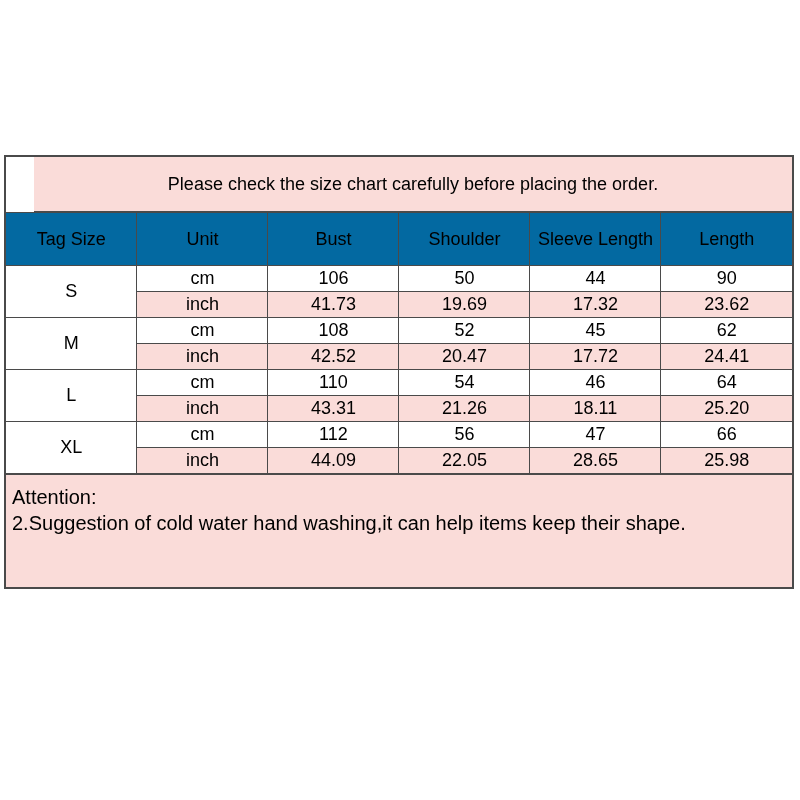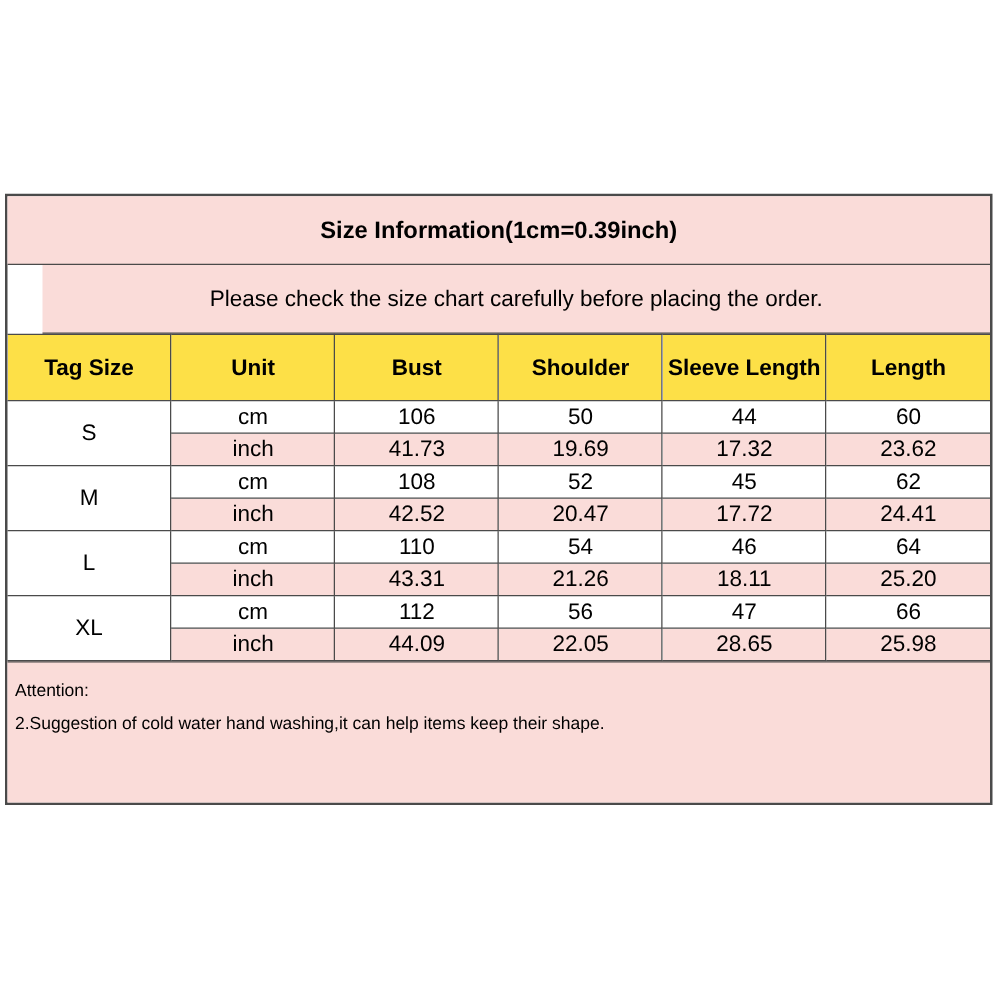--- a/index.html
+++ b/index.html
@@ -46,24 +46,24 @@
     table-layout: fixed;
   }
   table.size-table td, table.size-table th {
     border: 1px solid #4a4a4a;
     text-align: center;
     vertical-align: middle;
     padding: 0;
     overflow: hidden;
   }
   table.size-table tr.header-row th {
-    background: #fde047;
+    background: #0369a1;
     height: 52px;
     font-size: 18px;
-    font-weight: bold;
+    font-weight: normal;
   }
   table.size-table tr.data-row {
     height: 26px;
   }
   table.size-table tr.data-row td {
     font-size: 18px;
     font-weight: normal;
   }
   table.size-table tr.row-cm td { background: #ffffff; }
   table.size-table tr.row-inch td { background: #fadcd9; }
@@ -74,32 +74,31 @@
   }
   table.size-table td.first-col-edge { border-left: none; }
   table.size-table td.last-col-edge, table.size-table th.last-col-edge { border-right: none; }
   table.size-table th.first-col-edge { border-left: none; }
   .attention {
     background: #fadcd9;
     border-top: 1px solid #4a4a4a;
     box-sizing: border-box;
     min-height: 113px;
     padding: 9px 8px 10px 6px;
-    font-size: 14px;
+    font-size: 20px;
     line-height: 26px;
     text-align: left;
   }
   .attention div { white-space: normal; }
 </style>
 </head>
 <body>
 
 <div class="chart-wrap">
 
-  <div class="banner title">Size Information(1cm=0.39inch)</div>
 
   <div class="banner subtitle">Please check the size chart carefully before placing the order.</div>
 
   <table class="size-table">
     <colgroup>
       <col style="width:16.666%">
         <col style="width:16.666%">
         <col style="width:16.666%">
       <col style="width:16.666%">
         <col style="width:16.667%">
@@ -114,21 +113,21 @@
         <th>Sleeve Length</th>
         <th class="last-col-edge">Length</th>
       </tr>
 
       <tr class="data-row row-cm">
         <td class="size-cell first-col-edge" rowspan="2">S</td>
         <td>cm</td>
         <td>106</td>
         <td>50</td>
         <td>44</td>
-        <td class="last-col-edge">60</td>
+        <td class="last-col-edge">90</td>
       </tr>
       <tr class="data-row row-inch">
         <td>inch</td>
         <td>41.73</td>
         <td>19.69</td>
         <td>17.32</td>
         <td class="last-col-edge">23.62</td>
       </tr>
 
       <tr class="data-row row-cm">

